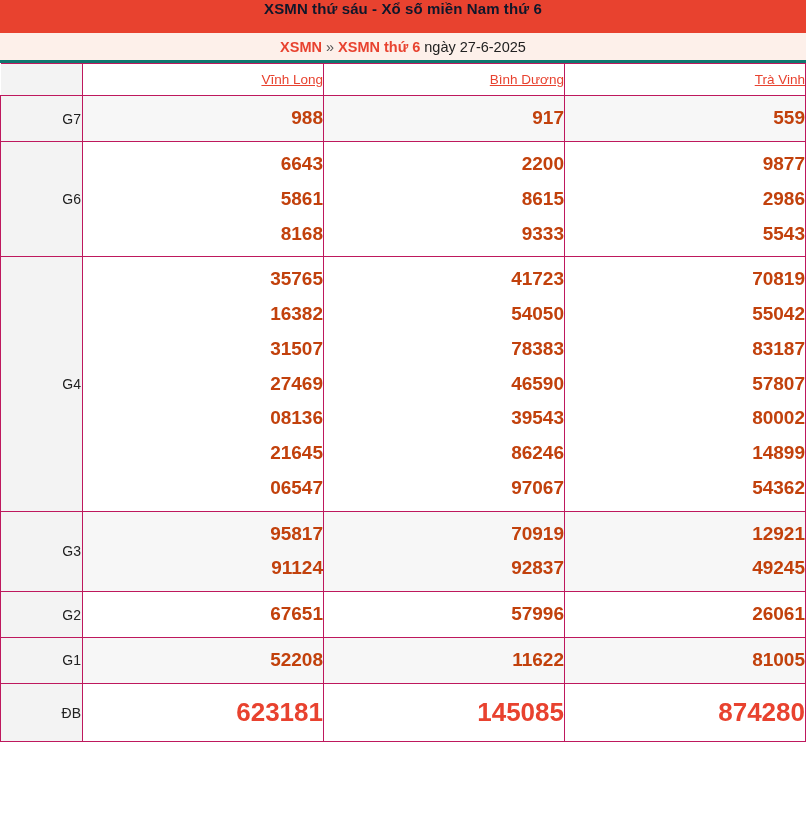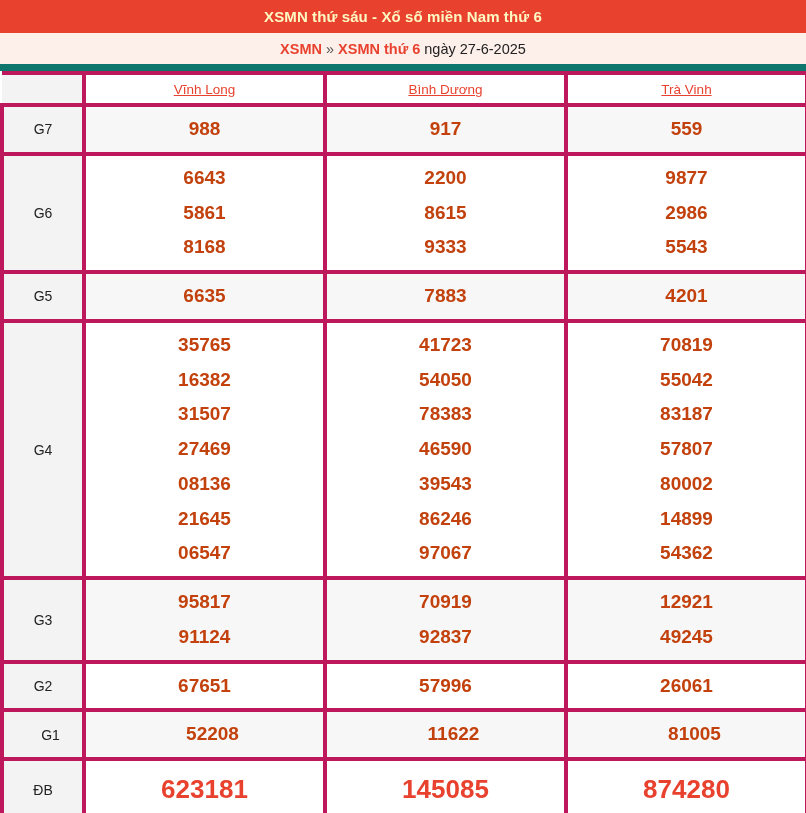--- a/index.html
+++ b/index.html
@@ -16,37 +16,37 @@
   }
   .page {
     width: 806px;
     height: 813px;
     position: relative;
     overflow: hidden;
   }
   .title-bar {
     height: 33px;
     background: #e8422f;
-    color: #fef9c3;
+    color: #0f172a;
     font-size: 15px;
     font-weight: bold;
     display: flex;
-    align-items: center;
+    align-items: flex-start;
     justify-content: center;
     letter-spacing: 0.1px;
   }
   .breadcrumb-bar {
-    height: 38px;
+    height: 30px;
     background: #fdf0ea;
     display: flex;
     align-items: center;
     justify-content: center;
     font-size: 14.5px;
     color: #333333;
-    border-bottom: 7px solid #0f766e;
+    border-bottom: 3px solid #0f766e;
     text-align: right;
   }
   .breadcrumb-bar a {
     color: #e8422f;
     text-decoration: none;
     font-weight: bold;
   }
   .breadcrumb-bar .sep {
     margin: 0 4px;
     color: #555555;
@@ -56,22 +56,22 @@
     color: #222222;
   }
   table.result {
     width: 806px;
     border-collapse: collapse;
     table-layout: fixed;
   }
   table.result col.label { width: 82px; }
   table.result col.prov { width: 241px; }
   table.result td, table.result th {
-    border: 4px solid #be185d;
-    text-align: center;
+    border: 1px solid #be185d;
+    text-align: right;
     vertical-align: middle;
   }
   .prov-head {
     height: 32px;
     background: #ffffff;
     font-size: 13.5px;
     padding: 0;
   }
   .prov-head a {
     color: #e8422f;
@@ -173,32 +173,20 @@
           <span class="n">8615</span>
           <span class="n">9333</span>
         </td>
         <td class="nums">
           <span class="n">9877</span>
           <span class="n">2986</span>
           <span class="n">5543</span>
         </td>
       </tr>
 
-      <tr class="row-alt r-g5">
-        <td class="glabel">G5</td>
-        <td class="nums">
-            <span class="n">6635</span>
-          </td>
-        <td class="nums">
-            <span class="n">7883</span>
-          </td>
-        <td class="nums">
-            <span class="n">4201</span>
-          </td>
-      </tr>
 
       <tr class="row-plain">
         <td class="glabel">G4</td>
         <td class="nums">
           <span class="n">35765</span>
           <span class="n">16382</span>
           <span class="n">31507</span>
           <span class="n">27469</span>
           <span class="n">08136</span>
           <span class="n">21645</span>

